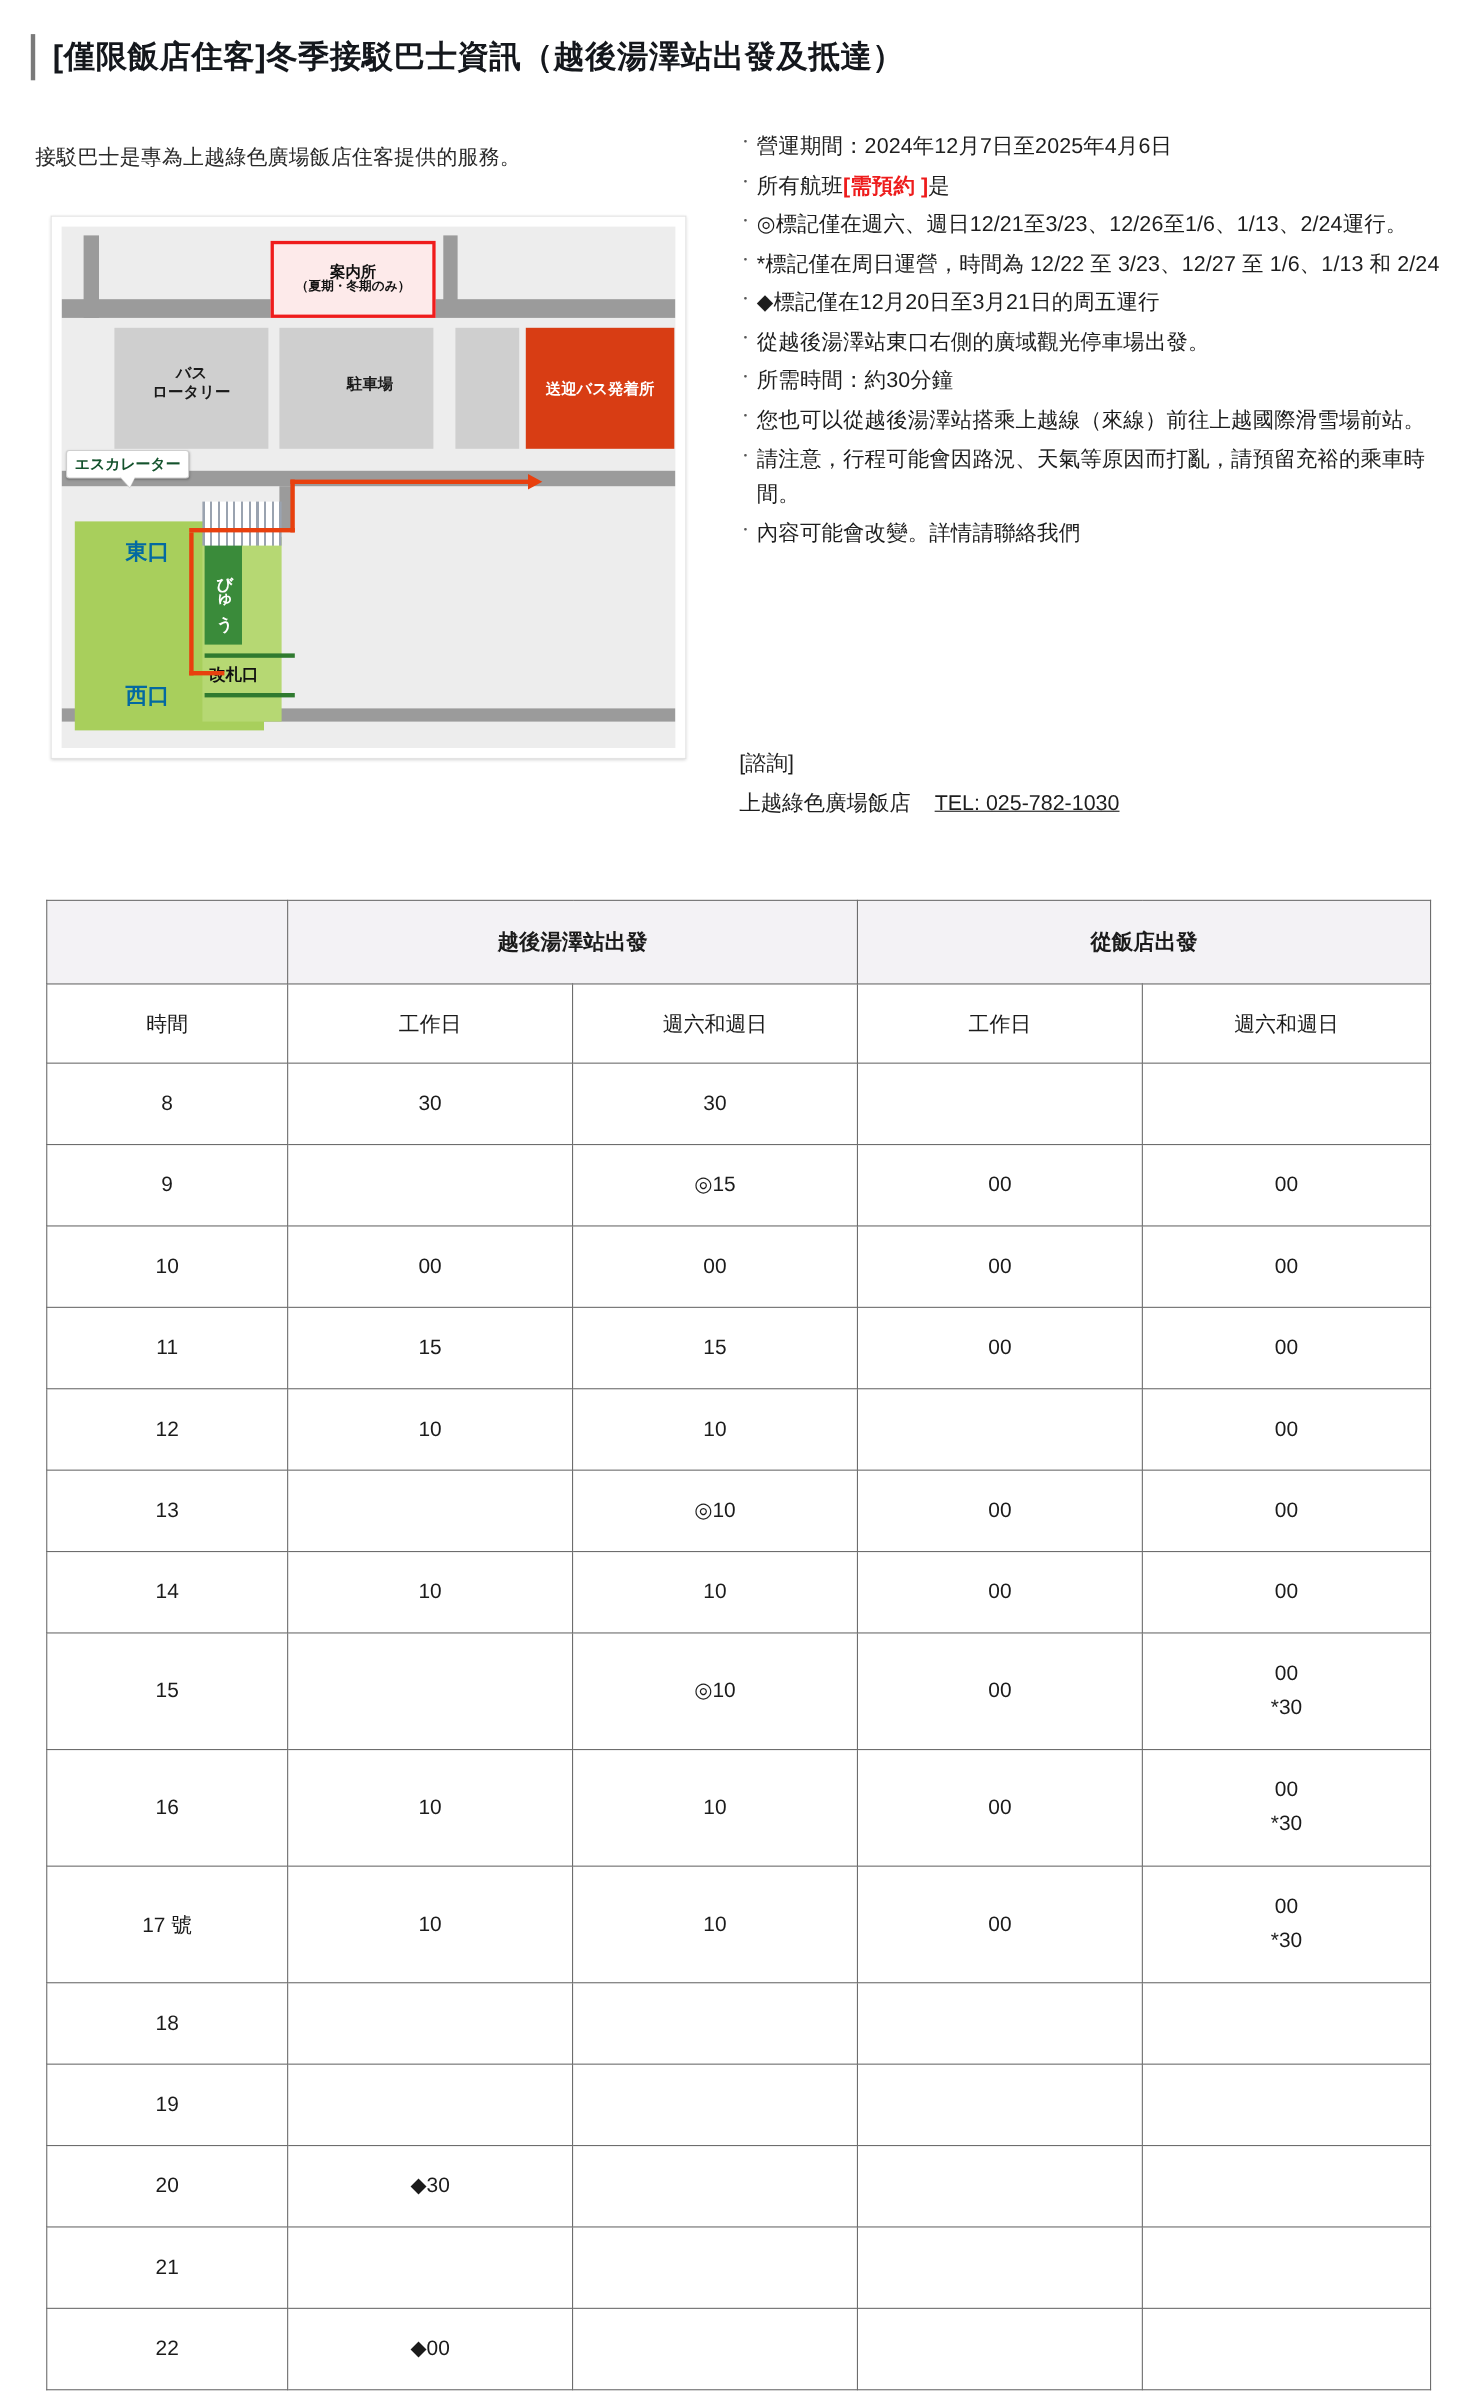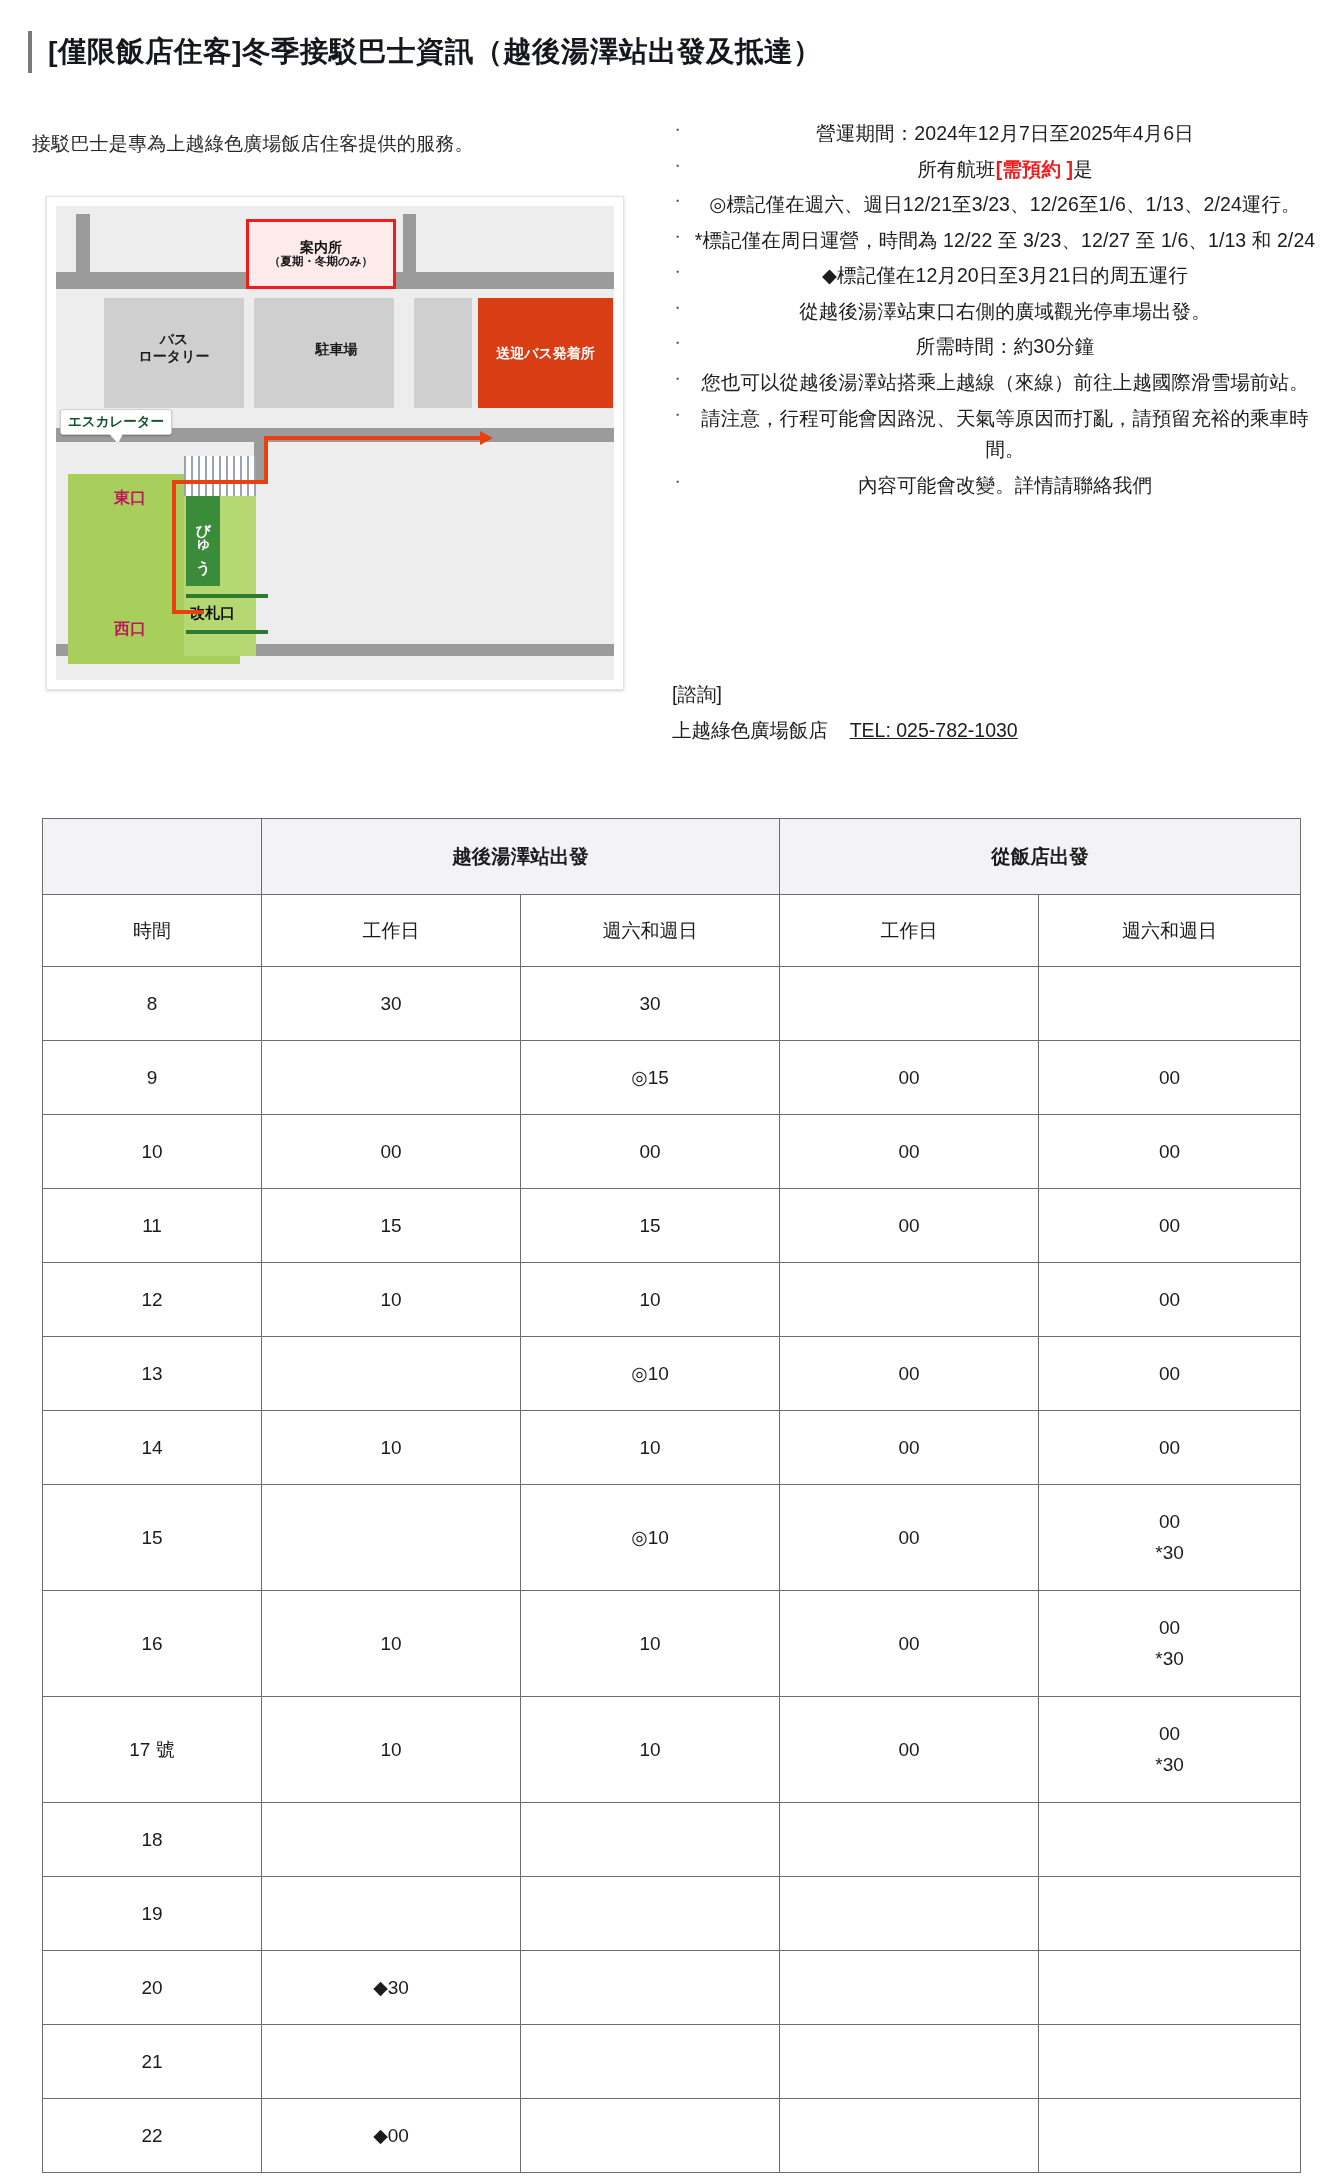--- a/index.html
+++ b/index.html
@@ -175,41 +175,40 @@
   .gateline { position: absolute; background: #2f7a2f; height: 4px; }
   .gate-label {
     position: absolute;
     font-size: 15px;
     font-weight: 700;
     color: #111;
     white-space: nowrap;
   }
   .exit-label {
     position: absolute;
-    font-size: 16px;
-    font-weight: 700;
-    color: #be185d;
+    font-size: 20px;
+    font-weight: 700;
+    color: #0369a1;
   }
 
   
   .notes {
     position: absolute;
     left: 672px;
     top: 118px;
     width: 650px;
   }
   .note {
     position: relative;
     padding-left: 16px;
     font-size: 19.5px;
     line-height: 1.62;
     color: #1d1d1d;
     margin-bottom: 4px;
     letter-spacing: .1px;
-    text-align: center;
   }
   .note:before {
     content: "・";
     position: absolute;
     left: -2px;
     top: 0;
     color: #555;
     font-size: 15px;
   }
   .note .hot {

